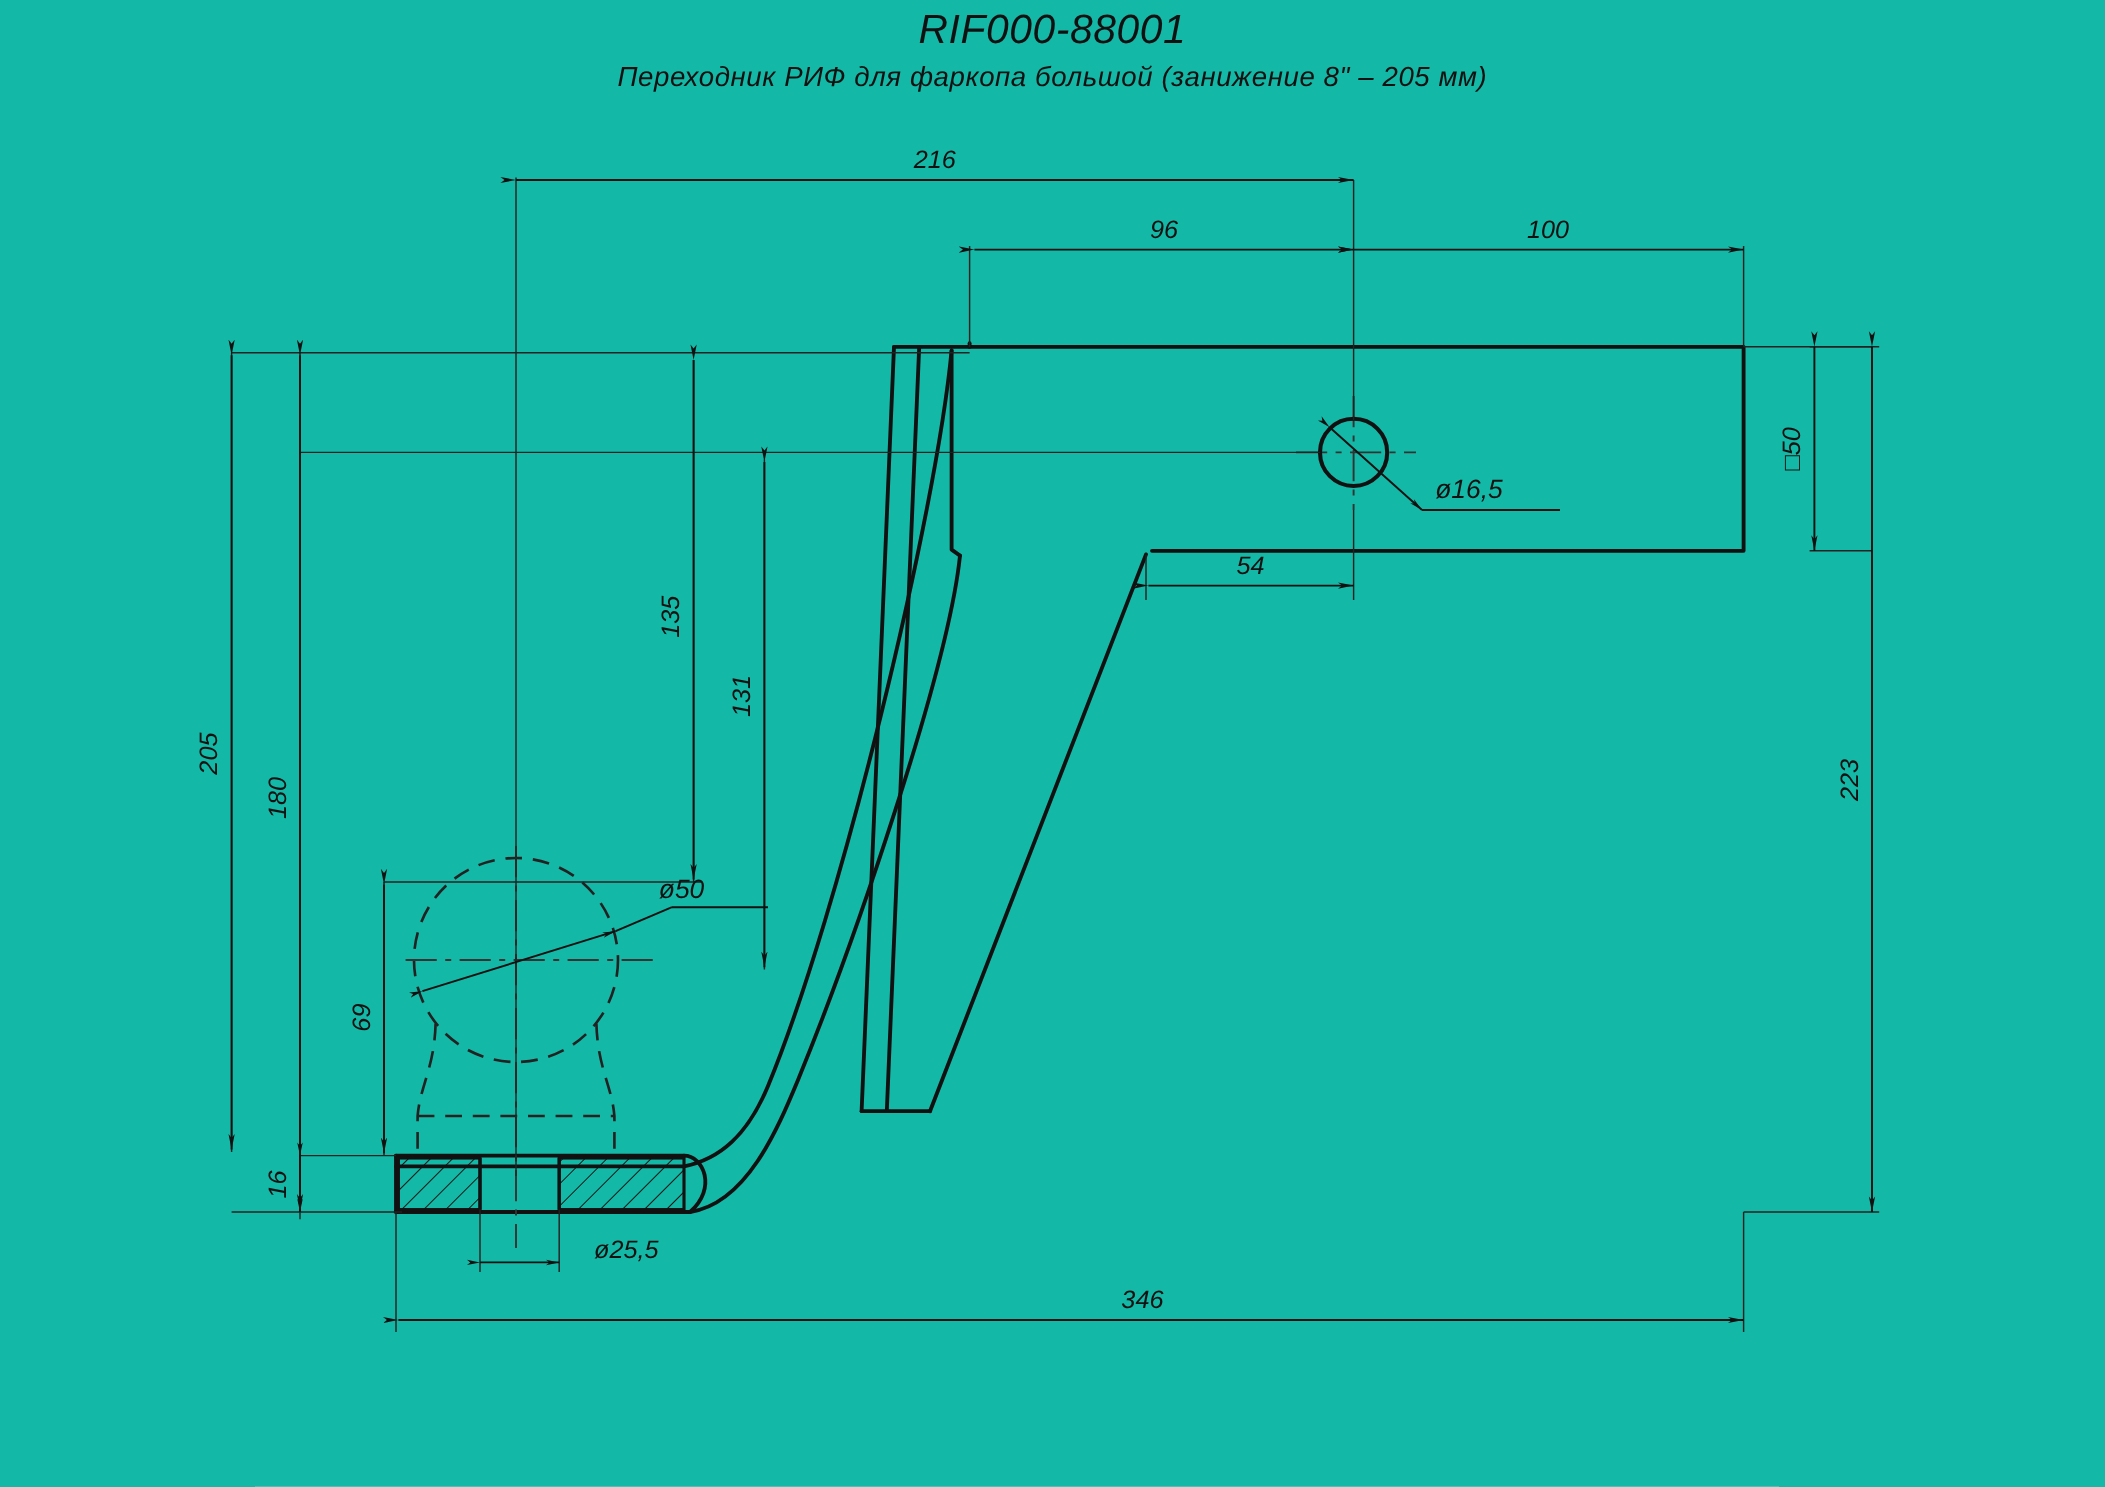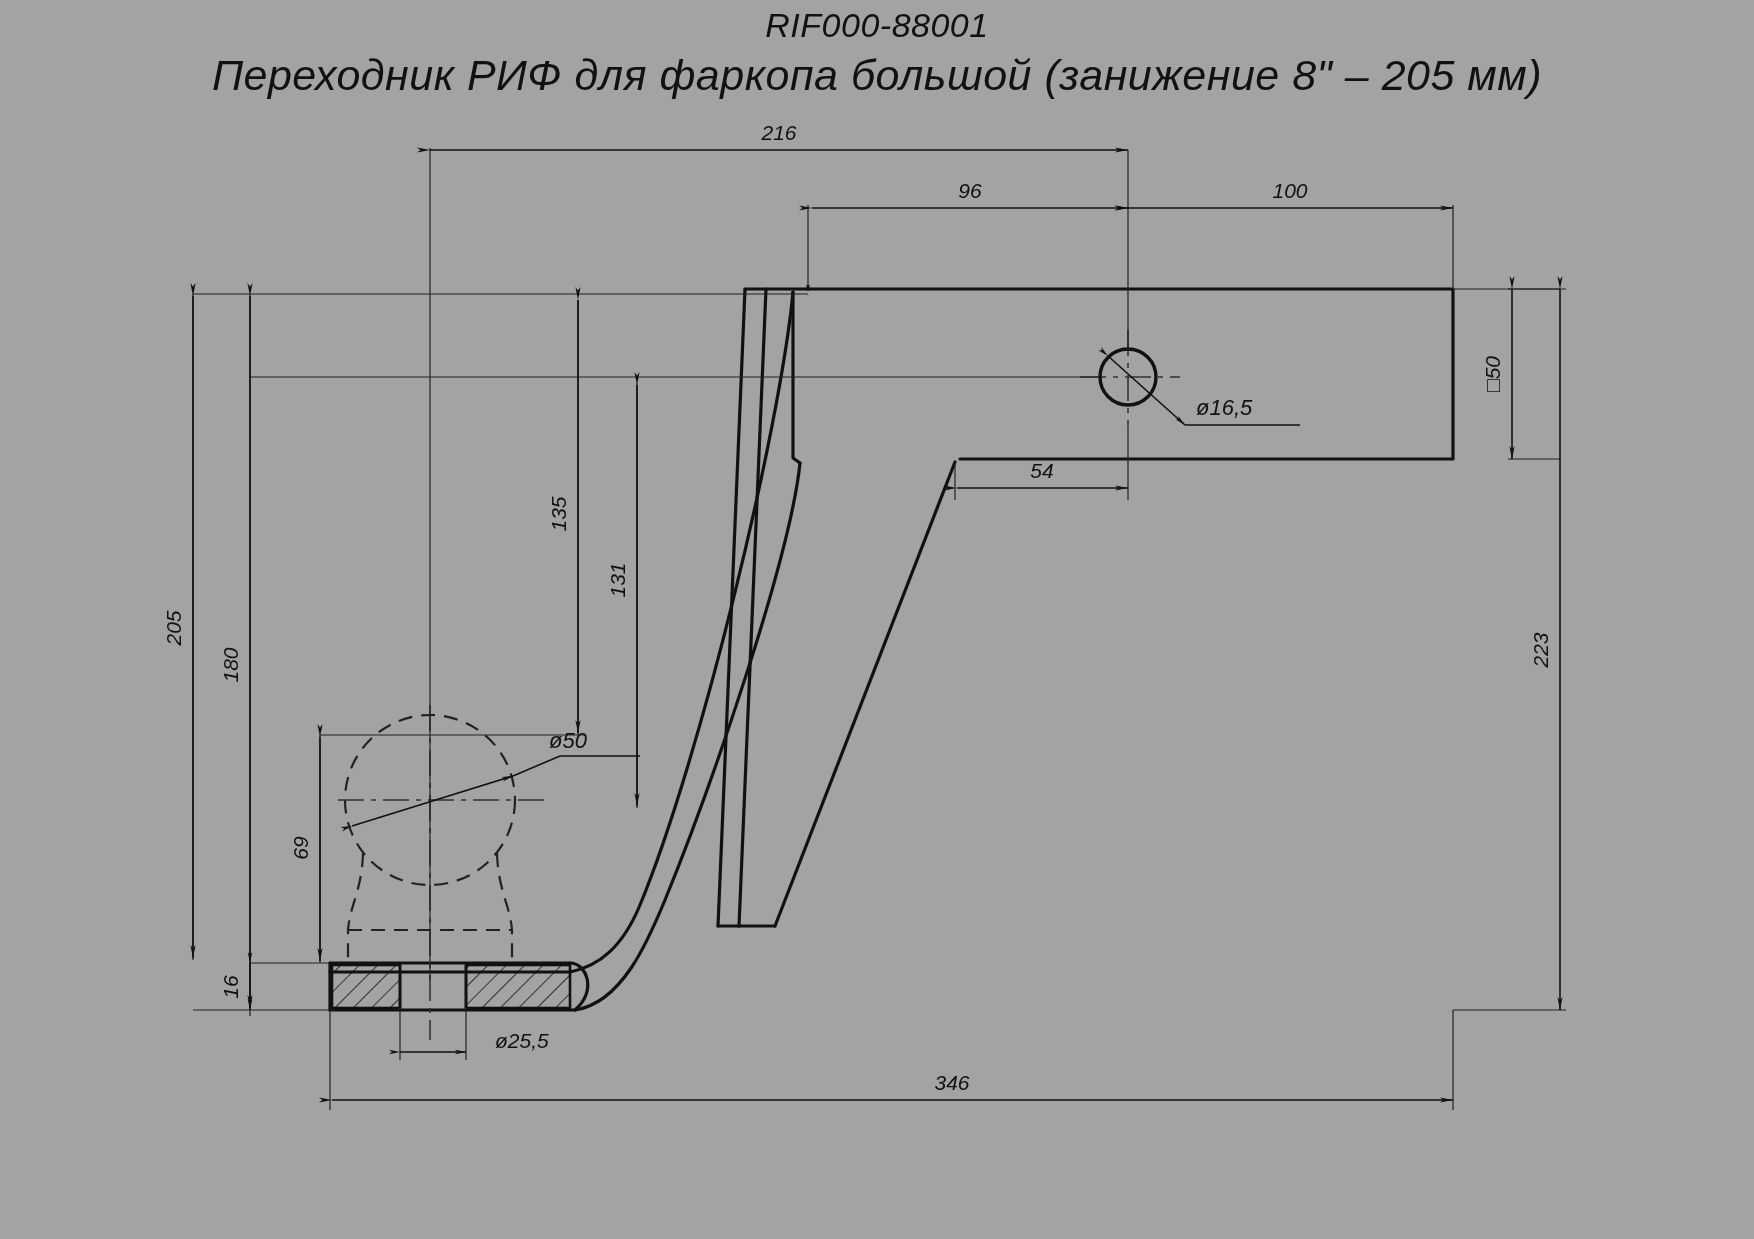--- a/index.html
+++ b/index.html
@@ -1,21 +1,21 @@
 <!DOCTYPE html>
 <html><head>
 <meta charset="utf-8">
 <style>
   html,body{margin:0;padding:0;background:#fff;}
   body{width:1754px;height:1239px;font-family:"Liberation Sans",sans-serif;overflow:hidden;}
-  #sheet{position:relative;width:1754px;height:1239px;background:#a3a3a3;}
+  #sheet{position:relative;width:1754px;height:1239px;background:#14b8a6;}
   .title-block{position:absolute;left:0;top:0;width:1754px;text-align:center;}
   .title-line{font-style:italic;color:#111;letter-spacing:.5px;}
   .t1{font-size:34px;margin-top:6px;}
-  .t2{font-size:43px;margin-top:6px;}
+  .t2{font-size:23px;margin-top:6px;}
   svg{position:absolute;left:0;top:0;}
   text{font-family:"Liberation Sans",sans-serif;font-style:italic;fill:#111;}
 </style>
 </head>
 <body>
 
 <div id="sheet">
 
   <div class="title-block">
     <div class="title-line t1">RIF000-88001</div>

